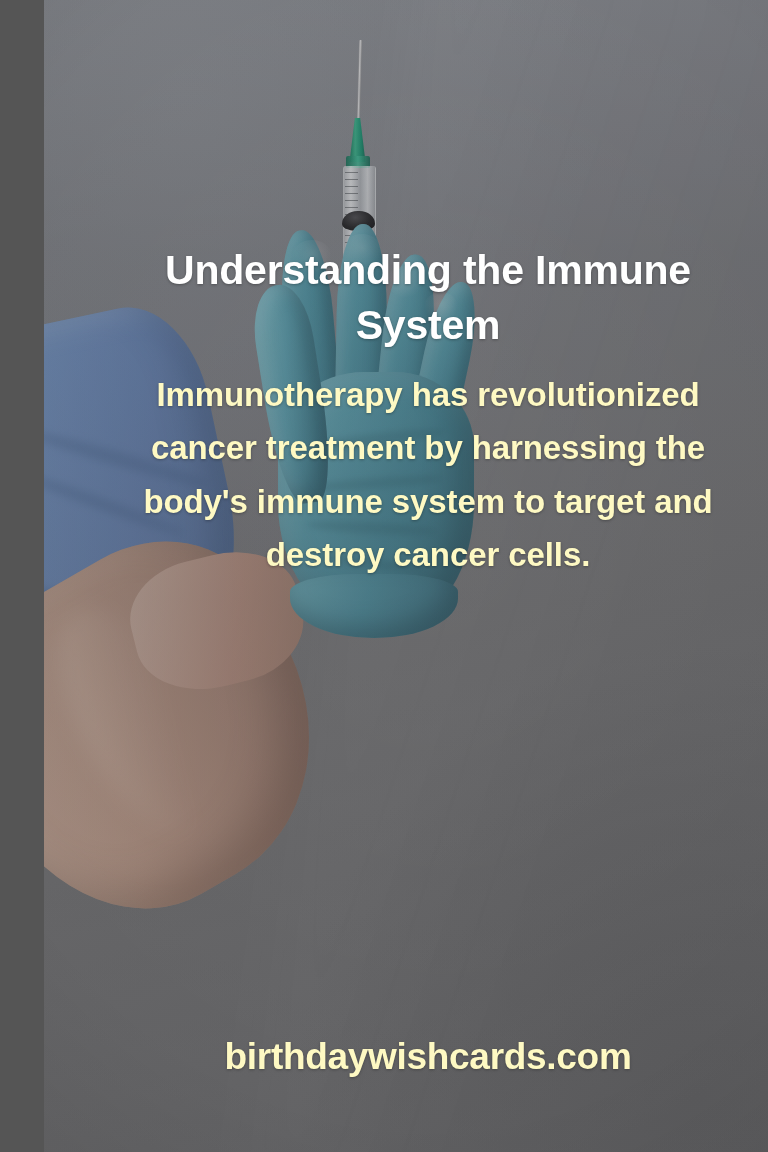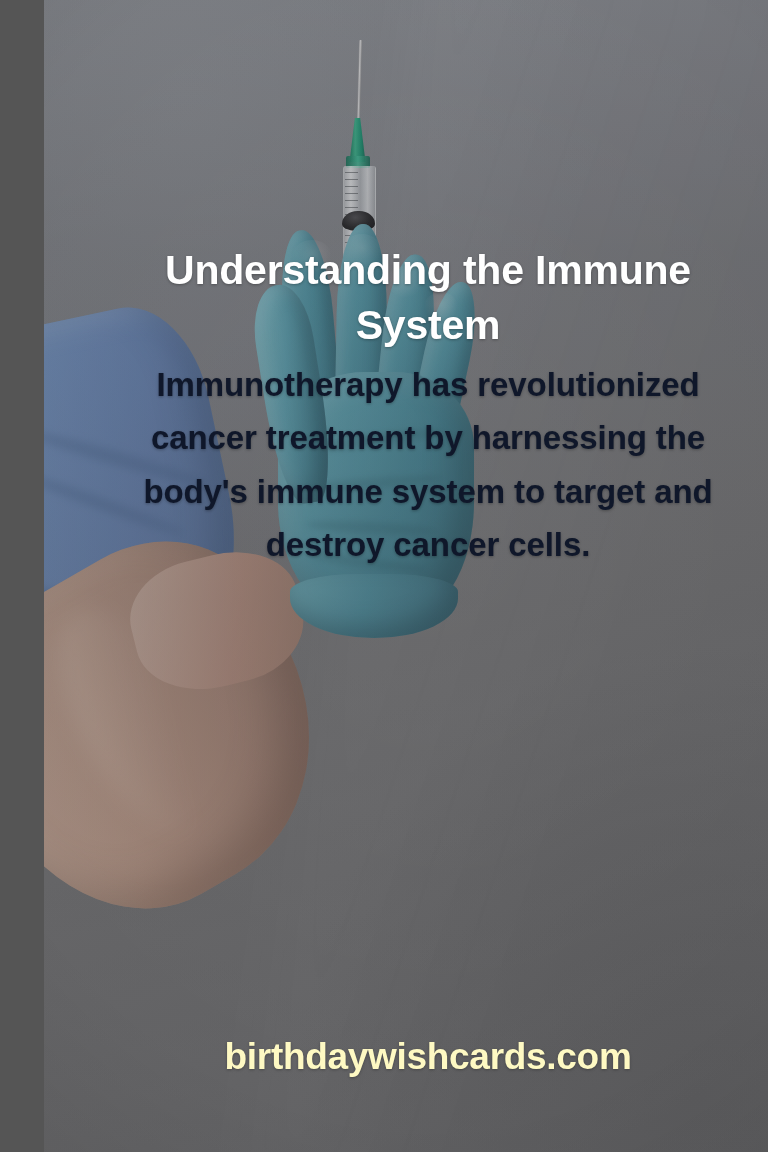--- a/index.html
+++ b/index.html
@@ -258,24 +258,24 @@
     color: #ffffff;
     font-size: 41px;
     line-height: 1.33;
     font-weight: 700;
     letter-spacing: -0.2px;
     text-shadow: 0 1px 3px rgba(0,0,0,0.30);
   }
   .subtitle {
     position: absolute;
     left: 56px;
-    top: 358px;
+    top: 368px;
     width: 656px;
     text-align: center;
-    color: #0f172a;
+    color: #fef9c3;
     font-size: 33px;
     line-height: 1.62;
     font-weight: 700;
     letter-spacing: -0.1px;
     text-shadow: 0 1px 3px rgba(0,0,0,0.30);
   }
   .footer {
     position: absolute;
     left: 0;
     top: 1036px;

